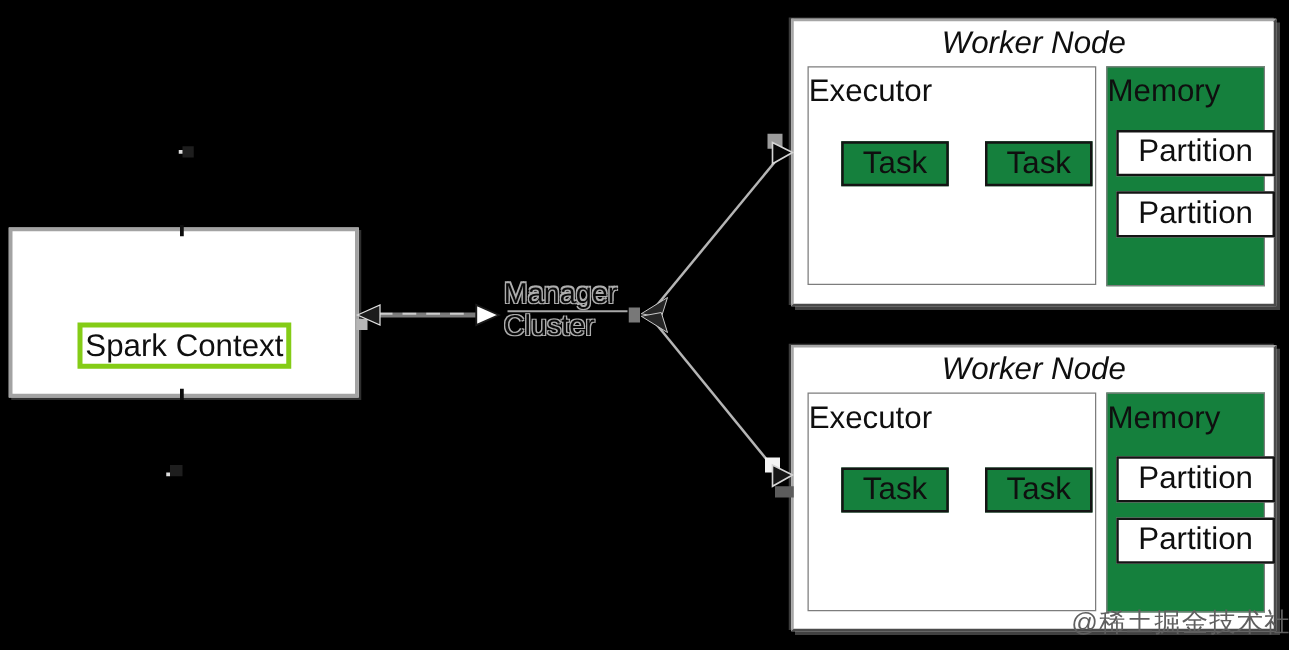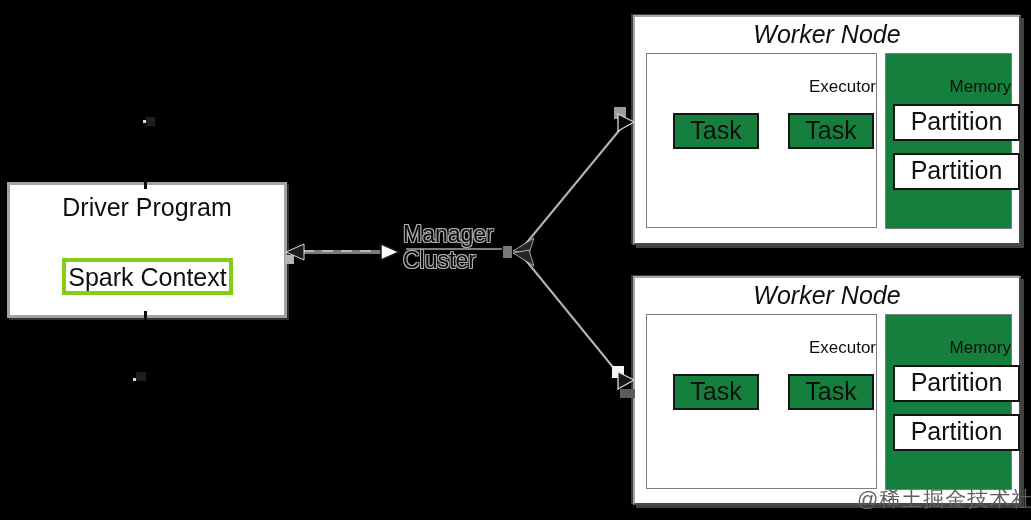--- a/index.html
+++ b/index.html
@@ -102,23 +102,23 @@
     position: absolute;
     left: 250px;
     top: 36px;
     width: 127px;
     height: 176px;
     border: 1px solid #7d7d7d;
     box-sizing: border-box;
     background: #15803d;
   }
   .inner-title {
-    margin-top: 18px;
-    text-align: right;
-    font-size: 17px;
+    margin-top: 4px;
+    text-align: left;
+    font-size: 25px;
     line-height: 30px;
     white-space: nowrap;
   }
   .task-box {
     position: absolute;
     top: 59px;
     width: 86px;
     height: 36px;
     border: 2px solid #141414;
     box-sizing: border-box;
@@ -165,21 +165,20 @@
     color: #5f5f5f;
     white-space: nowrap;
   }
 </style>
 </head>
 <body>
 
 <div id="canvas">
 
   <div class="driver-box">
-    <div class="driver-title">Driver Program</div>
     <div class="spark-context-box">Spark Context</div>
   </div>
 
   <div class="worker-node node-1">
     <div class="worker-title">Worker Node</div>
     <div class="executor-box">
       <div class="inner-title">Executor</div>
       <div class="task-box task-1">Task</div>
       <div class="task-box task-2">Task</div>
     </div>

